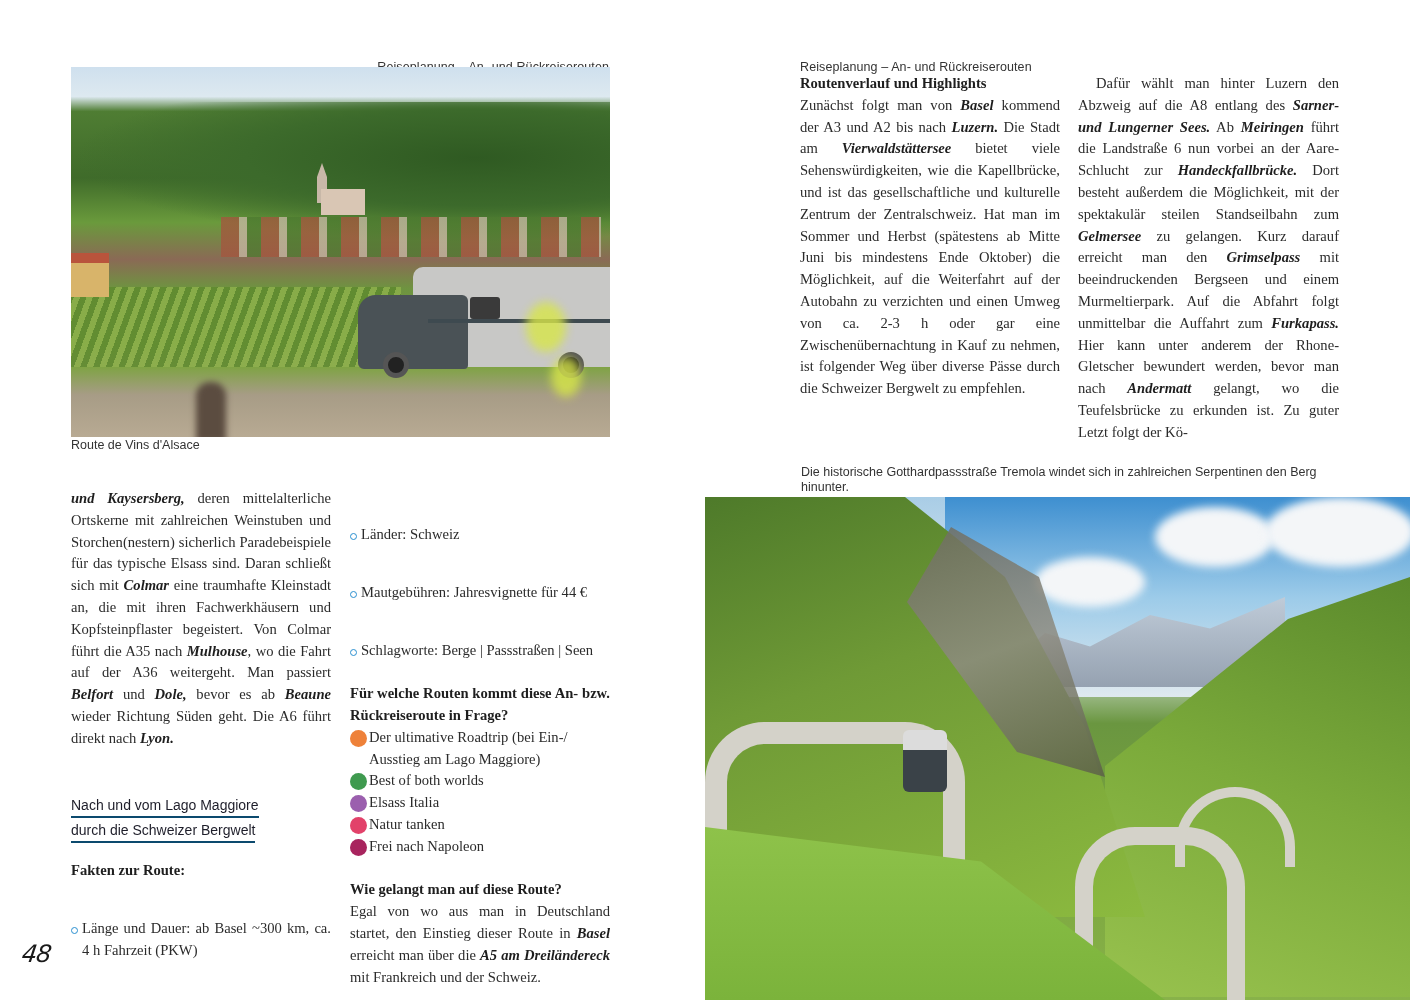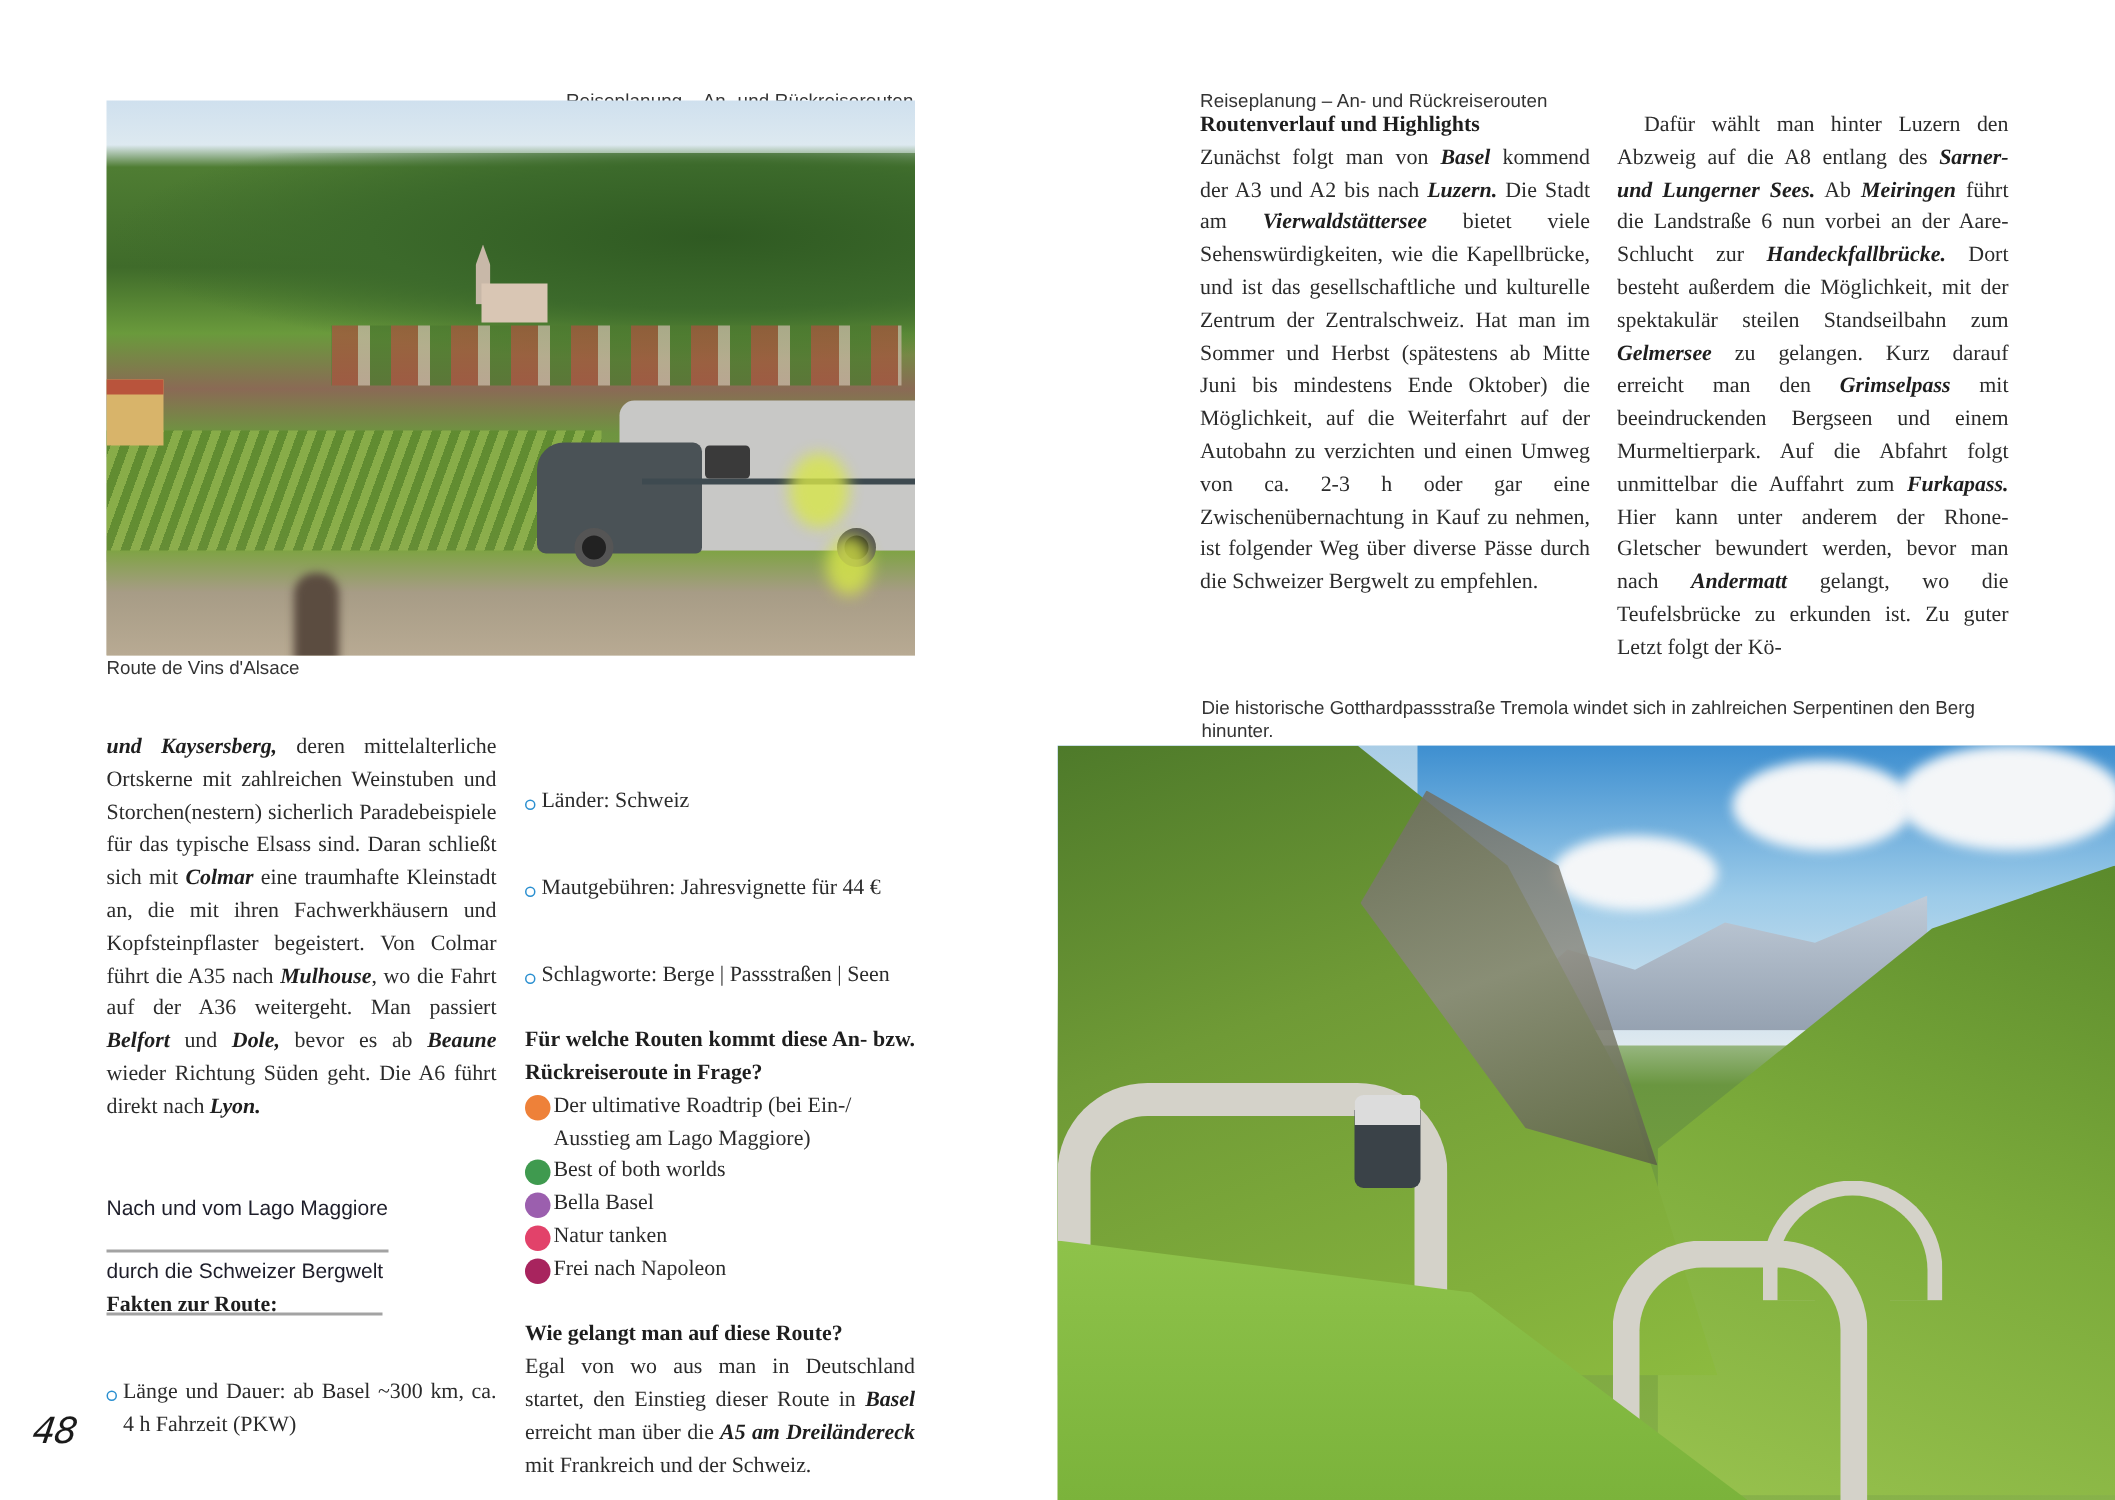--- a/index.html
+++ b/index.html
@@ -47,21 +47,21 @@
 
   .bullet-list { list-style:none; }
   .bullet-list li { position:relative; padding-left:11px; font-family:"Liberation Serif", serif; font-size:14.6px; line-height:21.8px; color:#2b2b2b; text-align:justify;margin-top:36px; }
   .bullet-list li::before { content:""; position:absolute; left:0; top:9px; width:5px; height:5px; border:1.5px solid #2a8fd0; border-radius:50%; }
 
   .route-list { list-style:none; }
   .route-list li { position:relative; padding-left:19px; font-family:"Liberation Serif", serif; font-size:14.6px; line-height:21.8px; color:#2b2b2b; }
   .route-list li .dot { position:absolute; left:0; top:3px; width:17px; height:17px; border-radius:50%; }
 
   .section-title { position:absolute; left:71px; top:794px; font-family:"Liberation Sans", sans-serif; font-size:14px; font-weight:500; color:#1e1e2a; line-height:22px; }
-  .section-title span { display:inline-block; border-bottom:2px solid #a3a3a3; padding-bottom:17px; margin-bottom:1px; }
+  .section-title span { display:inline-block; border-bottom:2px solid #0c4a6e; padding-bottom:0; margin-bottom:1px; }
 
   .facts { position:absolute; left:71px; top:860px; width:260px; }
 
   .page-number { position:absolute; left:22px; top:940px; font-family:"DejaVu Sans", sans-serif; font-style:italic; font-size:24px; color:#1a1a1a; letter-spacing:-1px; transform:skewX(-8deg); }
 
   
   .col-r1 { position:absolute; left:95px; top:73px; width:260px; }
   .col-r2 { position:absolute; left:373px; top:73px; width:261px; }
   .indent { text-indent:18px; }
 
@@ -125,21 +125,21 @@
     <ul class="bullet-list">
       <li>Länder: Schweiz</li>
       <li>Mautgebühren: Jahresvignette für 44 €</li>
       <li>Schlagworte: Berge | Passstraßen | Seen</li>
     </ul>
     <div style="height:21.8px"></div>
     <div class="heading-b" style="text-align:justify">Für welche Routen kommt diese An- bzw. Rückreiseroute in Frage?</div>
     <ul class="route-list">
       <li><span class="dot" style="background: rgb(238, 129, 57);"></span><span>Der ultimative Roadtrip (bei Ein-/ Ausstieg am Lago Maggiore)</span></li>
       <li><span class="dot" style="background: rgb(63, 154, 79);"></span><span>Best of both worlds</span></li>
-      <li><span class="dot" style="background: rgb(155, 95, 174);"></span><span>Bella Basel</span></li>
+      <li><span class="dot" style="background: rgb(155, 95, 174);"></span><span>Elsass Italia</span></li>
       <li><span class="dot" style="background: rgb(226, 66, 106);"></span><span>Natur tanken</span></li>
       <li><span class="dot" style="background: rgb(168, 36, 94);"></span><span>Frei nach Napoleon</span></li>
     </ul>
     <div style="height:21.8px"></div>
     <div class="heading-b">Wie gelangt man auf diese Route?</div>
     <p class="body-text" id="l-access-p"><span>Egal von wo aus man in Deutschland startet, den Einstieg dieser Route in </span><b>Basel</b><span> erreicht man über die </span><b>A5 am Dreiländereck</b><span> mit Frankreich und der Schweiz.</span></p>
   </div>
 
   <div class="page-number">48</div>
 </div>

